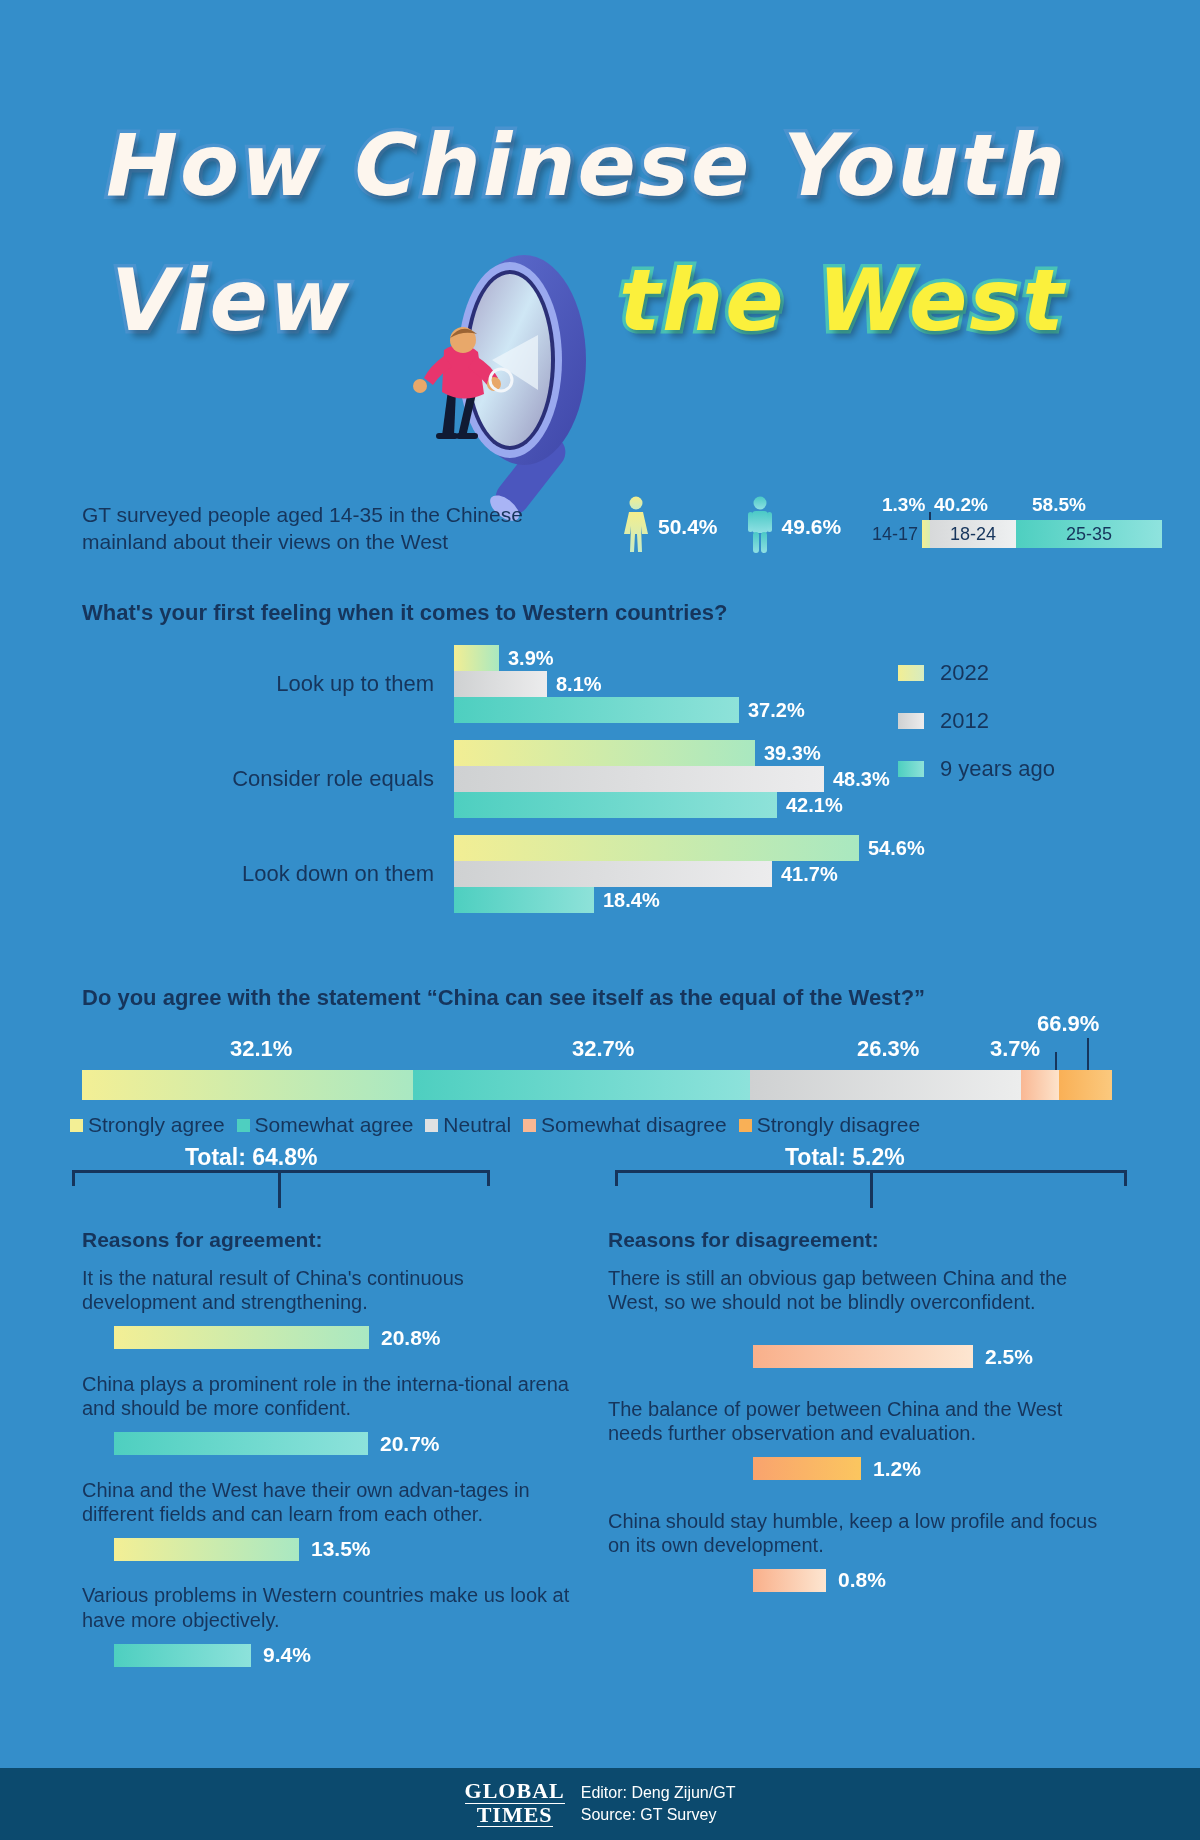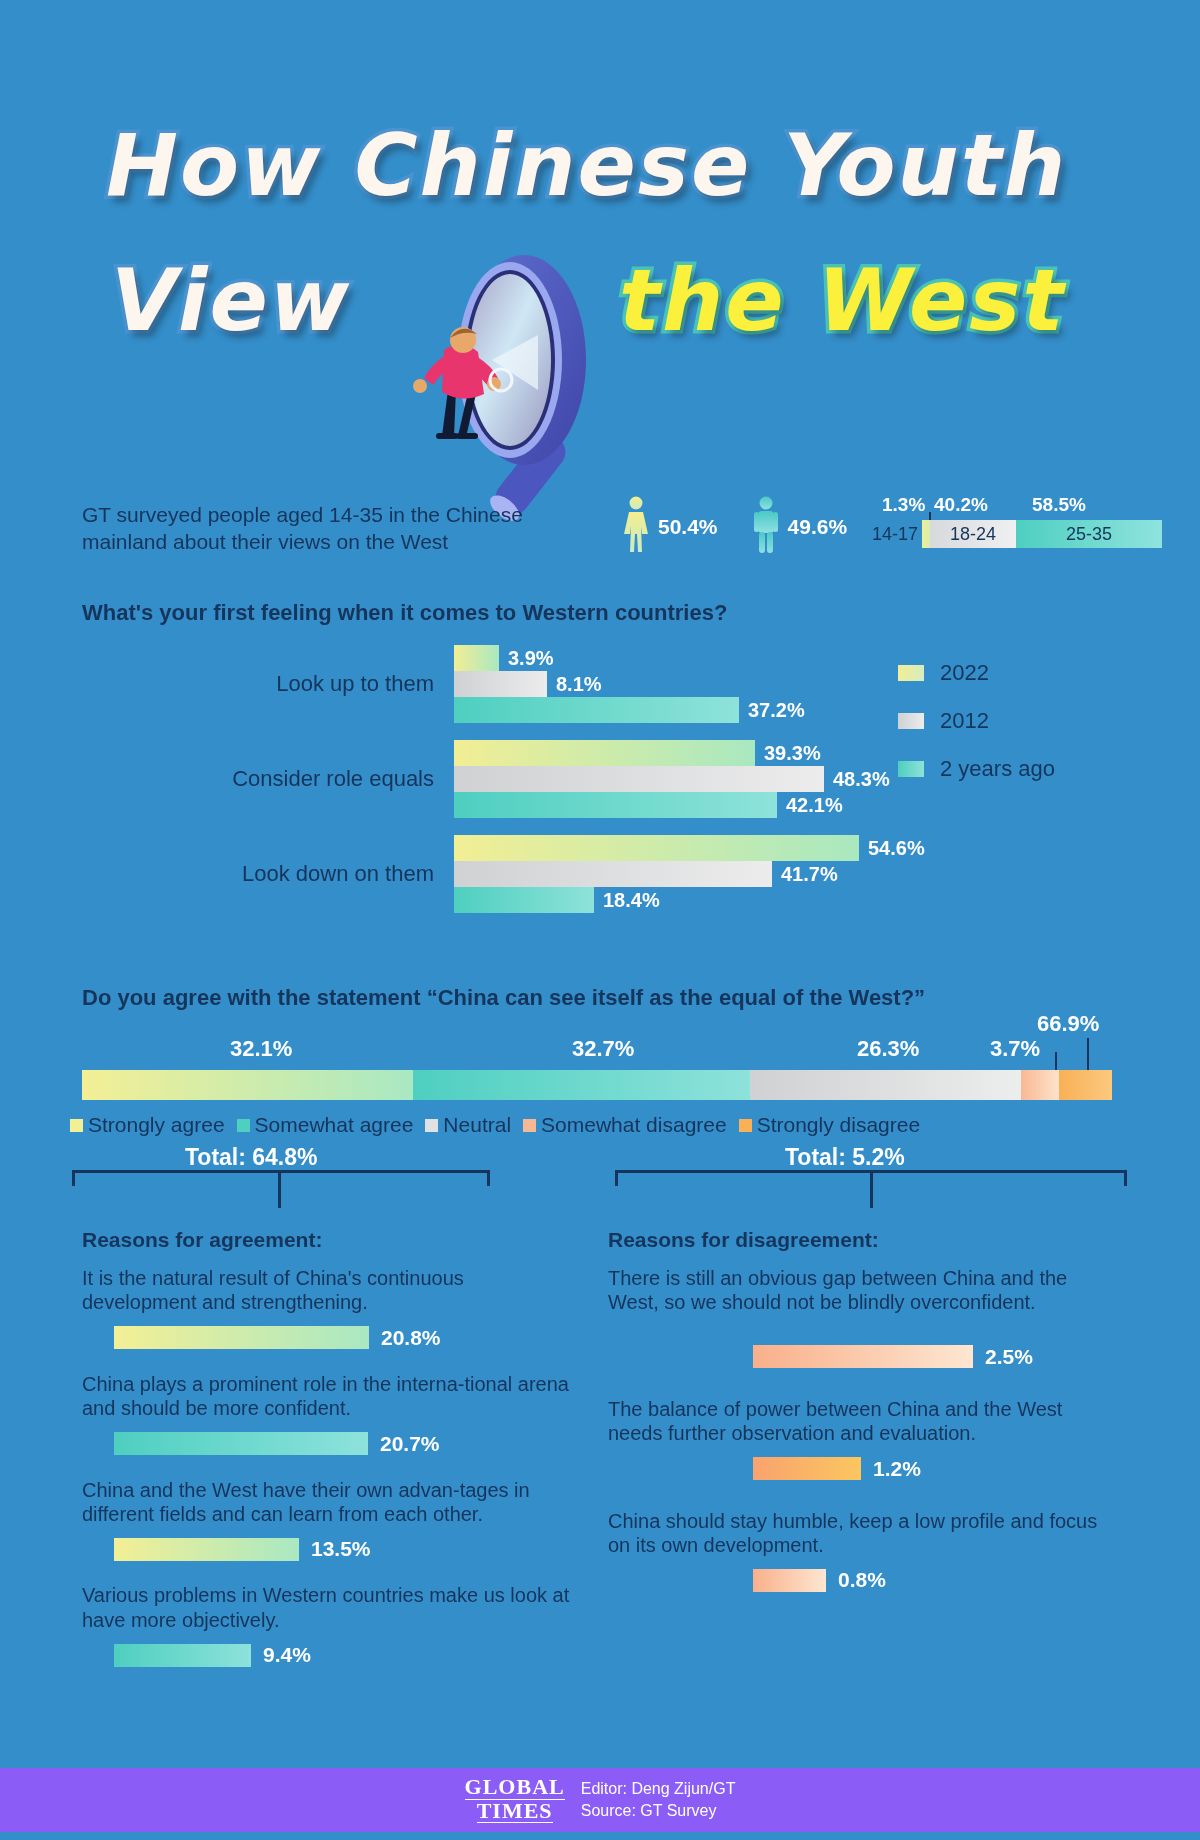--- a/index.html
+++ b/index.html
@@ -47,21 +47,21 @@
 
   
   .magnifier{position:absolute;left:395px;top:185px;width:230px;height:285px;}
 
   
   .intro{position:absolute;left:82px;top:500px;width:1060px;height:62px;}
   .intro-text{
     position:absolute;left:0;top:2px;width:520px;
     font-size:21px;line-height:1.28;color:#16355c;font-weight:500;
   }
-  .gender-wrap{position:absolute;left:540px;top:-4px;display:flex;align-items:flex-end;gap:10px;}
+  .gender-wrap{position:absolute;left:540px;top:-4px;display:flex;align-items:flex-end;gap:4px;}
   .g-item{display:flex;align-items:center;gap:8px;margin-right:24px;}
   .g-val{font-size:21px;font-weight:bold;color:#ffffff;}
   .age-wrap{position:absolute;left:800px;top:-6px;width:280px;}
   .age-labels{position:relative;height:26px;}
   .age-labels span{position:absolute;font-size:19px;font-weight:bold;color:#fff;white-space:nowrap;}
   .age-bar{position:relative;display:flex;height:28px;width:240px;margin-left:40px;}
   .age-seg{display:flex;align-items:center;justify-content:center;font-size:18px;color:#16355c;font-weight:500;}
   .age-seg.s1{width:8px;background:linear-gradient(90deg,#f4ef92,#d7ecb2);}
   .age-seg.s2{width:86px;background:linear-gradient(90deg,#d7d9da,#eef0f1);}
   .age-seg.s3{width:146px;background:linear-gradient(90deg,#4ecfc0,#8fe3de);}
@@ -120,21 +120,21 @@
   .reason-txt{font-size:20px;line-height:1.22;color:#16355c;}
   .reason-bar-row{display:flex;align-items:center;margin:11px 0 22px 0;}
   .rb{height:23px;}
   .rb-val{font-size:21px;font-weight:bold;color:#fff;margin-left:12px;}
   .rb.a1{background:linear-gradient(90deg,#f3ef95,#a9e8c2);}
   .rb.a2{background:linear-gradient(90deg,#4ecfc0,#8de2db);}
   .rb.d1{background:linear-gradient(90deg,#f9b08b,#fde6d1);}
   .rb.d2{background:linear-gradient(90deg,#f9a36e,#fbc65f);}
 
   
-  .footer{position:absolute;left:0;top:1768px;width:1200px;height:64px;background:#8b5cf6;
+  .footer{position:absolute;left:0;top:1768px;width:1200px;height:72px;background:#0c4a6e;
           display:flex;align-items:center;justify-content:center;}
   .gt-logo{display:flex;flex-direction:column;align-items:center;margin-right:16px;
            font-family:"Liberation Serif", serif;color:#fff;line-height:.95;}
   .gt-logo .g1{font-size:22px;letter-spacing:1px;font-weight:bold;border-bottom:1.5px solid #fff;padding-bottom:1px;}
   .gt-logo .g2{font-size:22px;letter-spacing:1px;font-weight:bold;border-bottom:1.5px solid #fff;padding-top:1px;}
   .f-meta{color:#fff;font-size:16px;line-height:1.35;}
 </style>
 </head>
 <body>
 
@@ -308,21 +308,21 @@
     <div class="li">
       <span class="sw" style="background:linear-gradient(90deg,#f2ee94,#d7ecc0);"></span>
       <span class="lt">2022</span>
     </div>
     <div class="li">
       <span class="sw" style="background:linear-gradient(90deg,#cfd1d2,#ececed);"></span>
       <span class="lt">2012</span>
     </div>
     <div class="li">
       <span class="sw" style="background:linear-gradient(90deg,#4ecfc0,#8ee2d9);"></span>
-      <span class="lt">2 years ago</span>
+      <span class="lt">9 years ago</span>
     </div>
   </div>
 
   <div class="q2-title">Do you agree with the statement “China can see itself as the equal of the West?”</div>
 
   <div class="stack-wrap">
     <div class="stack-labels">
       <span style="left:148px;top:16px;">32.1%</span>
       <span style="left:490px;top:16px;">32.7%</span>
       <span style="left:775px;top:16px;">26.3%</span>

